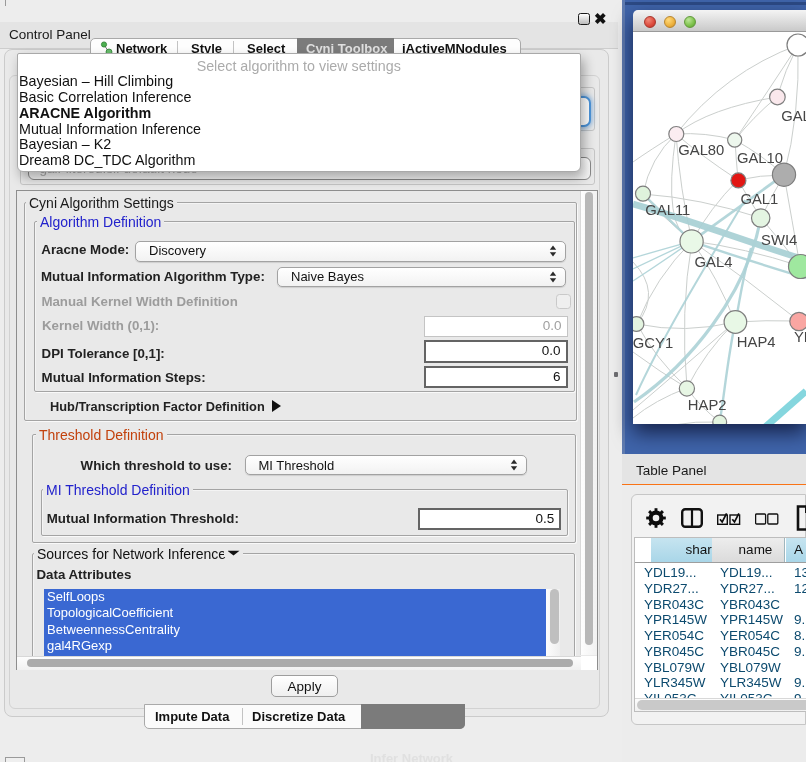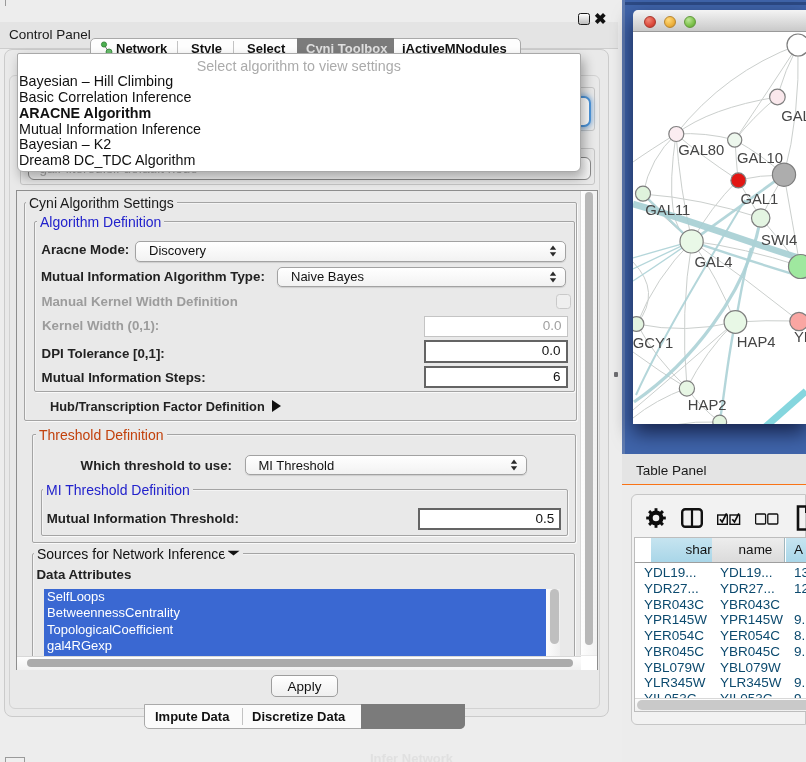--- a/index.html
+++ b/index.html
@@ -155,22 +155,22 @@
 
     <div class="group" style="left:32px;top:552.5px;width:542.5px;height:130px;"></div>
     <div class="gtitle" style="left:34px;top:545.5px;color:#111;">Sources for Network Inference</div>
     <svg style="position:absolute;left:224px;top:549px;background:#E9E9E9;padding:0 3.5px;" width="19" height="8" viewBox="0 0 19 8">
         <path d="M0 0.5 L19 0.5 L9.5 8 Z" fill="#111"></path>
       </svg>
 
     <div class="lbl" style="left:36.5px;top:567px;">Data Attributes</div>
     <div id="datalist" class="abs">
       <div>SelfLoops</div>
+      <div>TopologicalCoefficient</div>
       <div>BetweennessCentrality</div>
-      <div>TopologicalCoefficient</div>
       <div>gal4RGexp</div>
     </div>
     <div style="position:absolute;left:546px;top:589px;width:14px;height:67px;background:linear-gradient(90deg,#fdfdfd,#efefef);"></div>
     <div style="position:absolute;left:550px;top:589px;width:8.5px;height:54.5px;background:#BFBFBF;border-radius:4.5px;"></div>
   </div>
 </div>
 <div id="vtrack" class="abs"></div>
 <div id="vthumb" class="abs"></div>
 <div id="htrack" class="abs"></div>
 <div id="hthumb" class="abs"></div>

